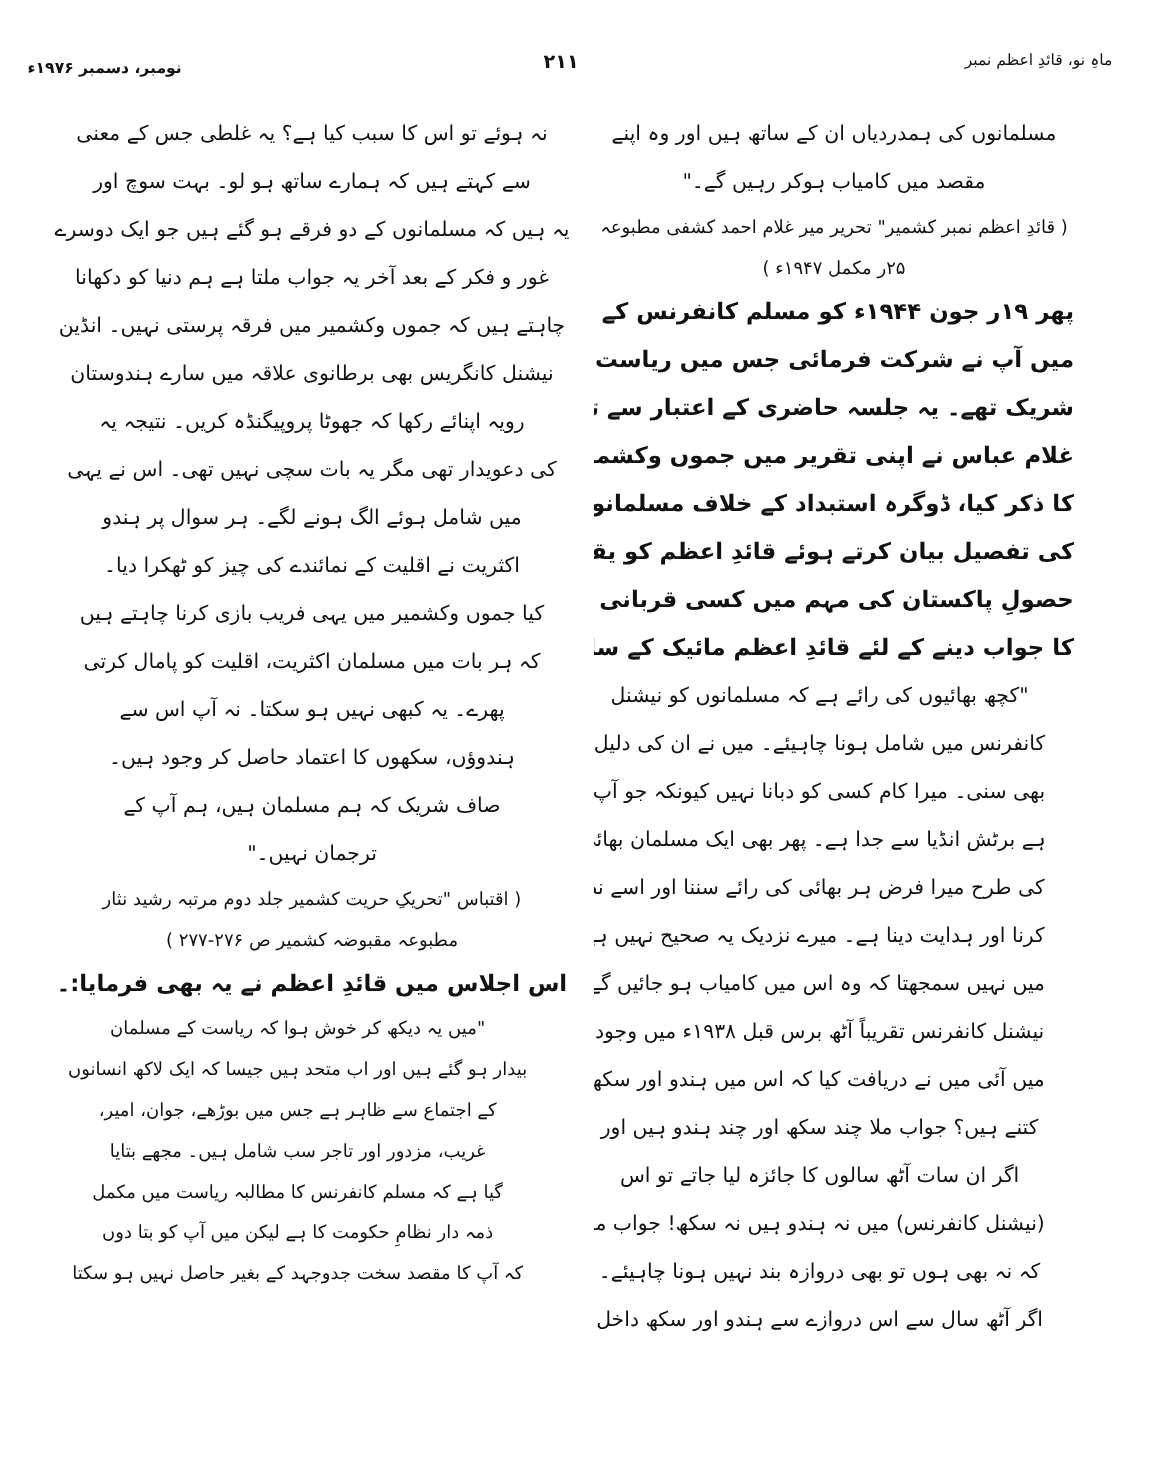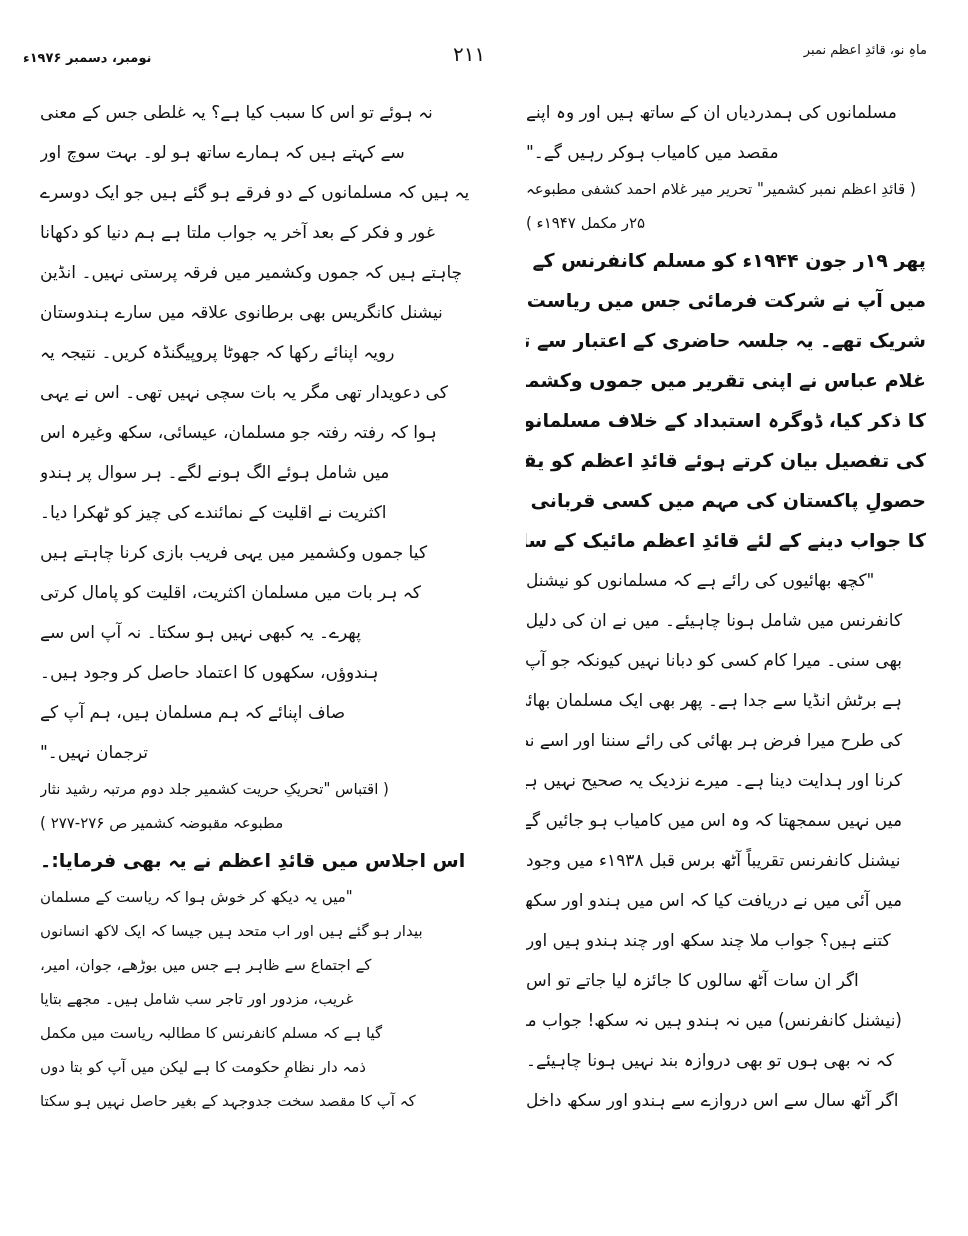--- a/index.html
+++ b/index.html
@@ -2,24 +2,24 @@
 <html><head>
 <meta charset="utf-8">
 <style>
   html, body { margin: 0; padding: 0; background: #ffffff; }
   body {
     width: 968px; height: 1236px; position: relative; overflow: hidden;
     font-family: "DejaVu Sans", sans-serif; color: #111111;
   }
   .header { position: absolute; top: 30px; left: 1px; width: 968px; height: 40px; }
   .hdr-left { position: absolute; left: 22px; top: 20px; font-size: 13px; font-weight: bold; direction: rtl; }
-  .hdr-center { position: absolute; left: 452px; top: 12px; font-size: 20px; font-weight: normal; direction: rtl; }
+  .hdr-center { position: absolute; left: 452px; top: 12px; font-size: 16px; font-weight: bold; direction: rtl; }
   .hdr-right { position: absolute; right: 42px; top: 12px; font-size: 13px; font-weight: normal; direction: rtl; }
-  .col { position: absolute; direction: rtl; text-align: left; }
-  .col-right { left: 526px; width: 400px; top: 92px; }
+  .col { position: absolute; direction: rtl; text-align: center; }
+  .col-right { left: 495px; width: 400px; top: 92px; }
   .col-left { left: 40px; width: 440px; top: 92px; }
   .line { white-space: nowrap; overflow: hidden; font-size: 17px; line-height: 40px; height: 40px; }
   .bold { font-weight: bold; font-size: 19px; }
   .sm { font-size: 15px; line-height: 34px; height: 34px; }
   .indent { padding-right: 24px; }
 </style>
 </head>
 <body>
 
 <div class="header">
@@ -59,28 +59,27 @@
 
 <div class="col col-left">
   <div class="line">نہ ہوئے تو اس کا سبب کیا ہے؟ یہ غلطی جس کے معنی</div>
   <div class="line">سے کہتے ہیں کہ ہمارے ساتھ ہو لو۔ بہت سوچ اور</div>
   <div class="line">یہ ہیں کہ مسلمانوں کے دو فرقے ہو گئے ہیں جو ایک دوسرے</div>
   <div class="line">غور و فکر کے بعد آخر یہ جواب ملتا ہے ہم دنیا کو دکھانا</div>
   <div class="line">چاہتے ہیں کہ جموں وکشمیر میں فرقہ پرستی نہیں۔ انڈین</div>
   <div class="line">نیشنل کانگریس بھی برطانوی علاقہ میں سارے ہندوستان</div>
   <div class="line">رویہ اپنائے رکھا کہ جھوٹا پروپیگنڈہ کریں۔ نتیجہ یہ</div>
   <div class="line">کی دعویدار تھی مگر یہ بات سچی نہیں تھی۔ اس نے یہی</div>
-  <div class="line">ہوا کہ رفتہ رفتہ جو مسلمان، عیسائی، سکھ وغیرہ اس</div>
   <div class="line">میں شامل ہوئے الگ ہونے لگے۔ ہر سوال پر ہندو</div>
   <div class="line">اکثریت نے اقلیت کے نمائندے کی چیز کو ٹھکرا دیا۔</div>
   <div class="line">کیا جموں وکشمیر میں یہی فریب بازی کرنا چاہتے ہیں</div>
   <div class="line">کہ ہر بات میں مسلمان اکثریت، اقلیت کو پامال کرتی</div>
   <div class="line">پھرے۔ یہ کبھی نہیں ہو سکتا۔ نہ آپ اس سے</div>
   <div class="line">ہندوؤں، سکھوں کا اعتماد حاصل کر وجود ہیں۔</div>
-  <div class="line">صاف اپنائے کہ ہم مسلمان ہیں، ہم آپ کے</div>
+  <div class="line">صاف شریک کہ ہم مسلمان ہیں، ہم آپ کے</div>
   <div class="line">ترجمان نہیں۔"</div>
   <div class="line sm">( اقتباس "تحریکِ حریت کشمیر جلد دوم مرتبہ رشید نثار</div>
   <div class="line sm">مطبوعہ مقبوضہ کشمیر ص ۲۷۶-۲۷۷ )</div>
   <div class="line bold">اس اجلاس میں قائدِ اعظم نے یہ بھی فرمایا:۔</div>
   <div class="line indent sm">"میں یہ دیکھ کر خوش ہوا کہ ریاست کے مسلمان</div>
   <div class="line indent sm">بیدار ہو گئے ہیں اور اب متحد ہیں جیسا کہ ایک لاکھ انسانوں</div>
   <div class="line indent sm">کے اجتماع سے ظاہر ہے جس میں بوڑھے، جوان، امیر،</div>
   <div class="line indent sm">غریب، مزدور اور تاجر سب شامل ہیں۔ مجھے بتایا</div>
   <div class="line indent sm">گیا ہے کہ مسلم کانفرنس کا مطالبہ ریاست میں مکمل</div>
   <div class="line indent sm">ذمہ دار نظامِ حکومت کا ہے لیکن میں آپ کو بتا دوں</div>

